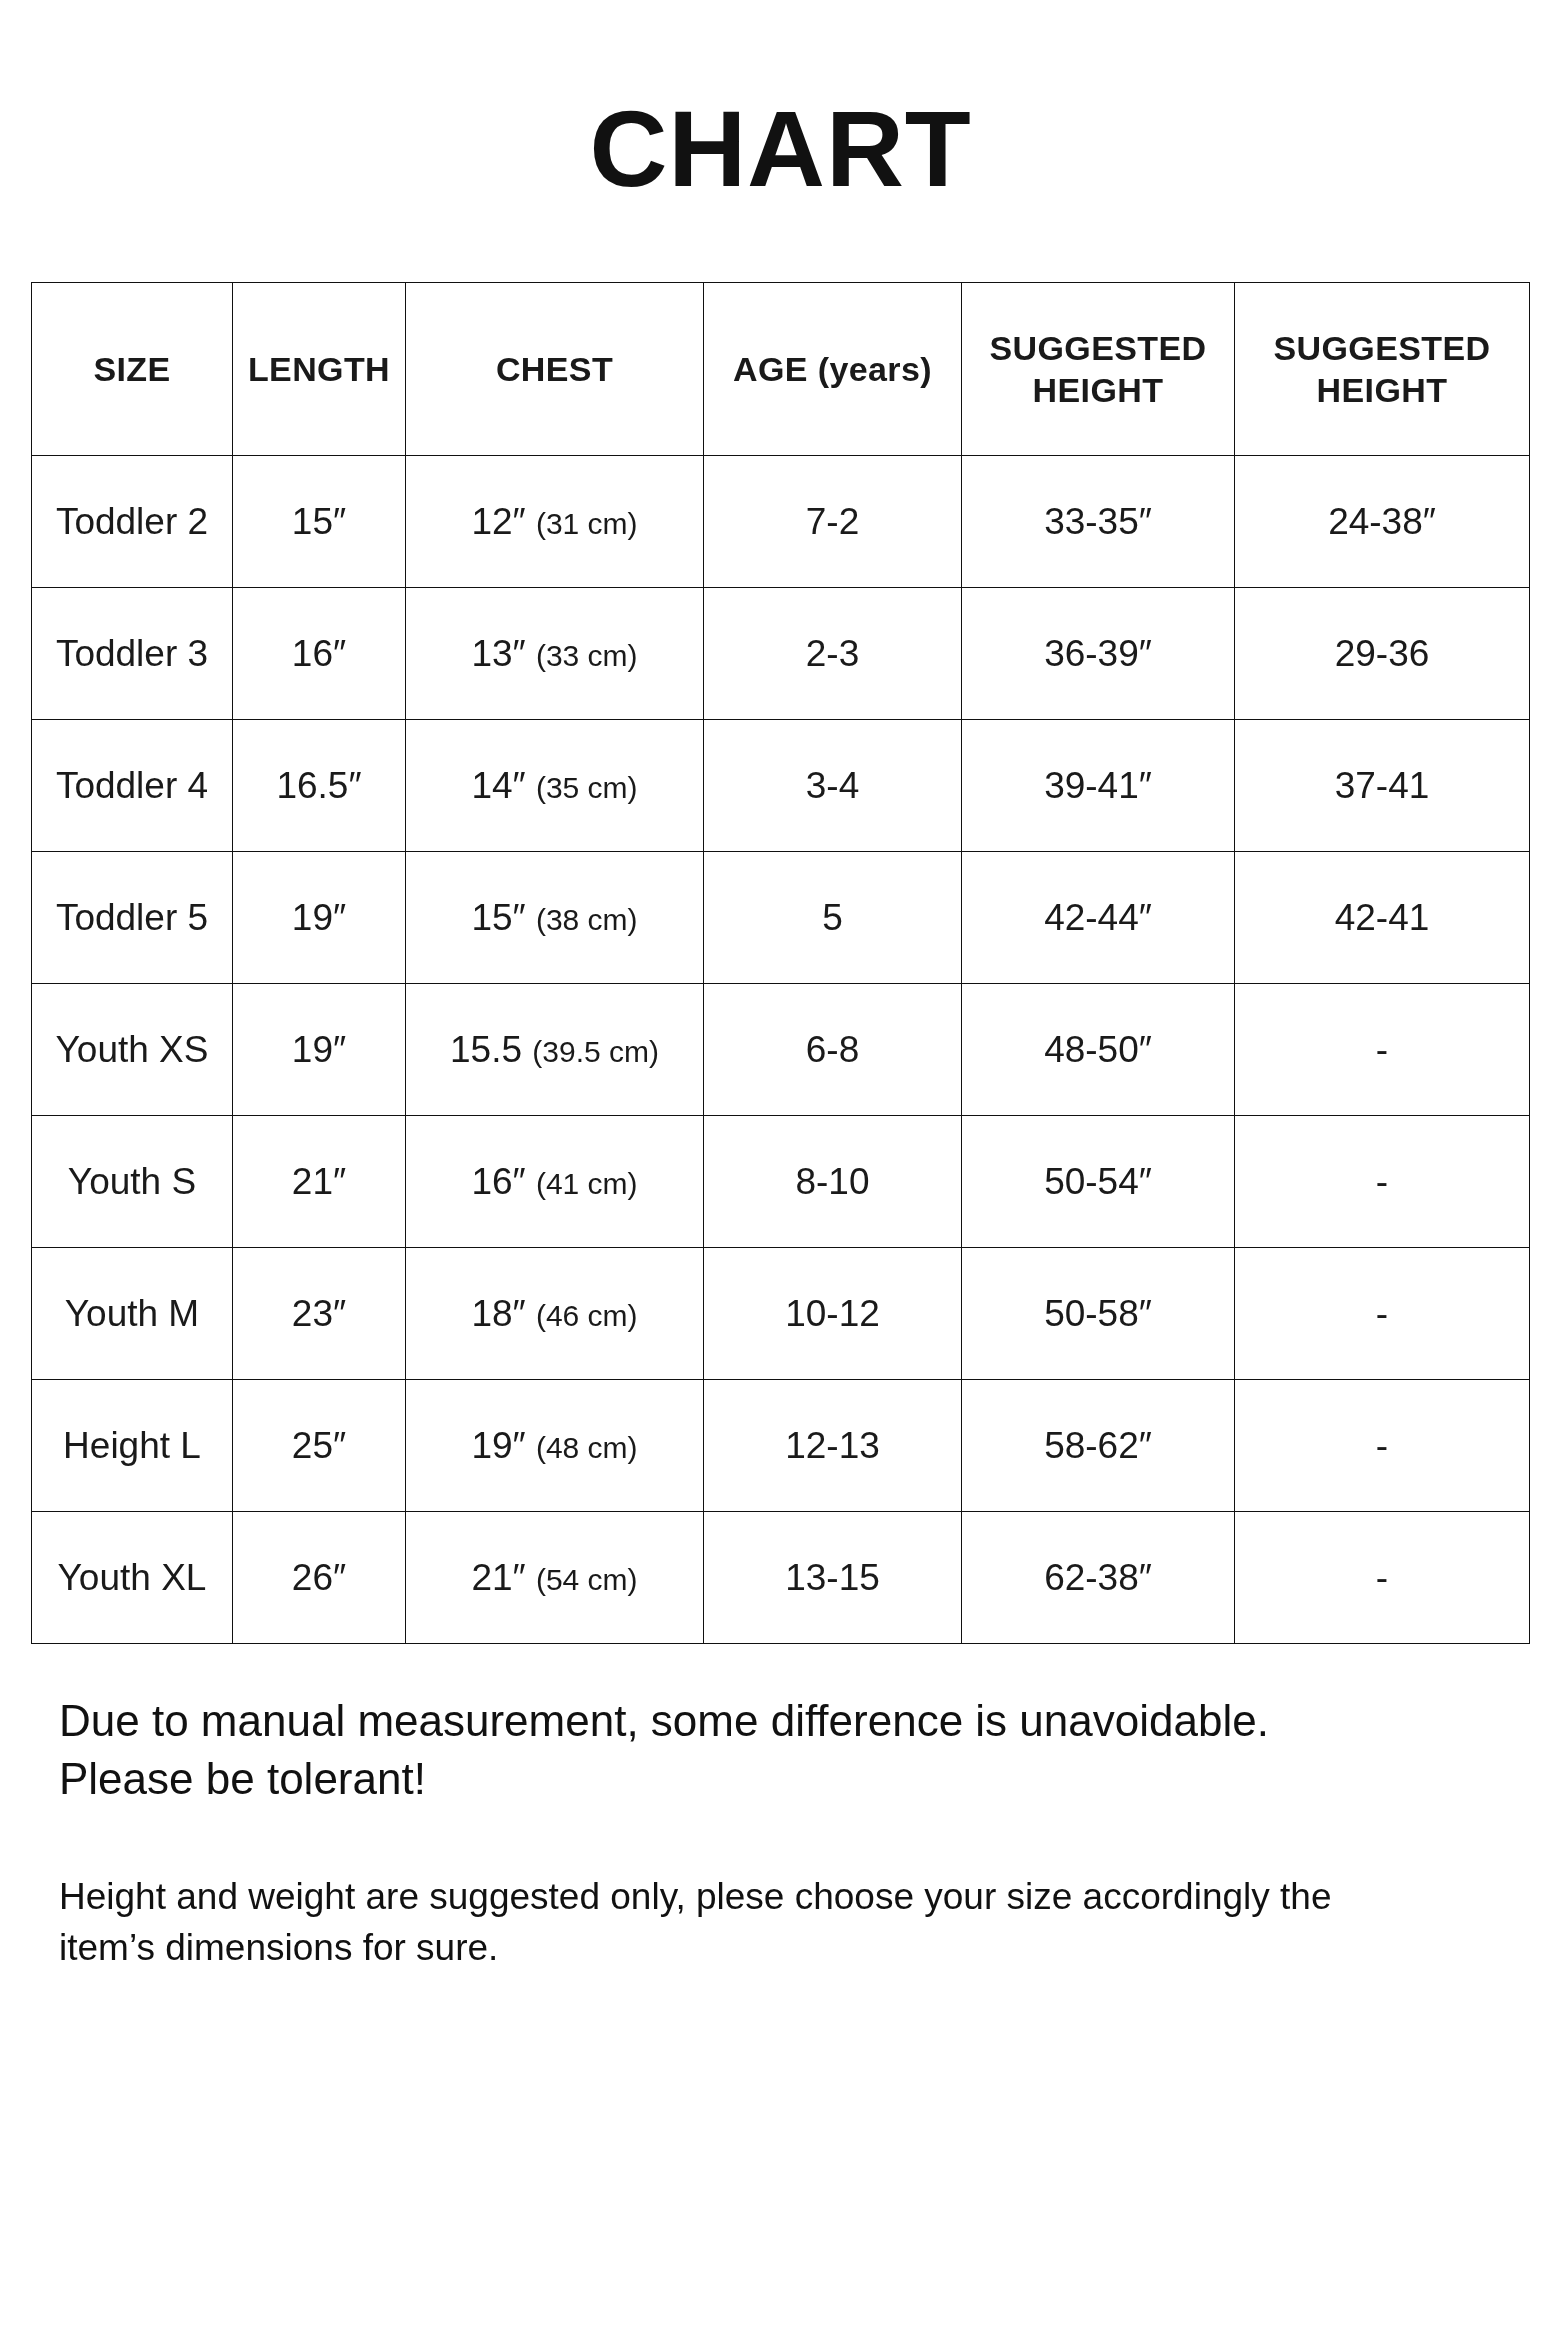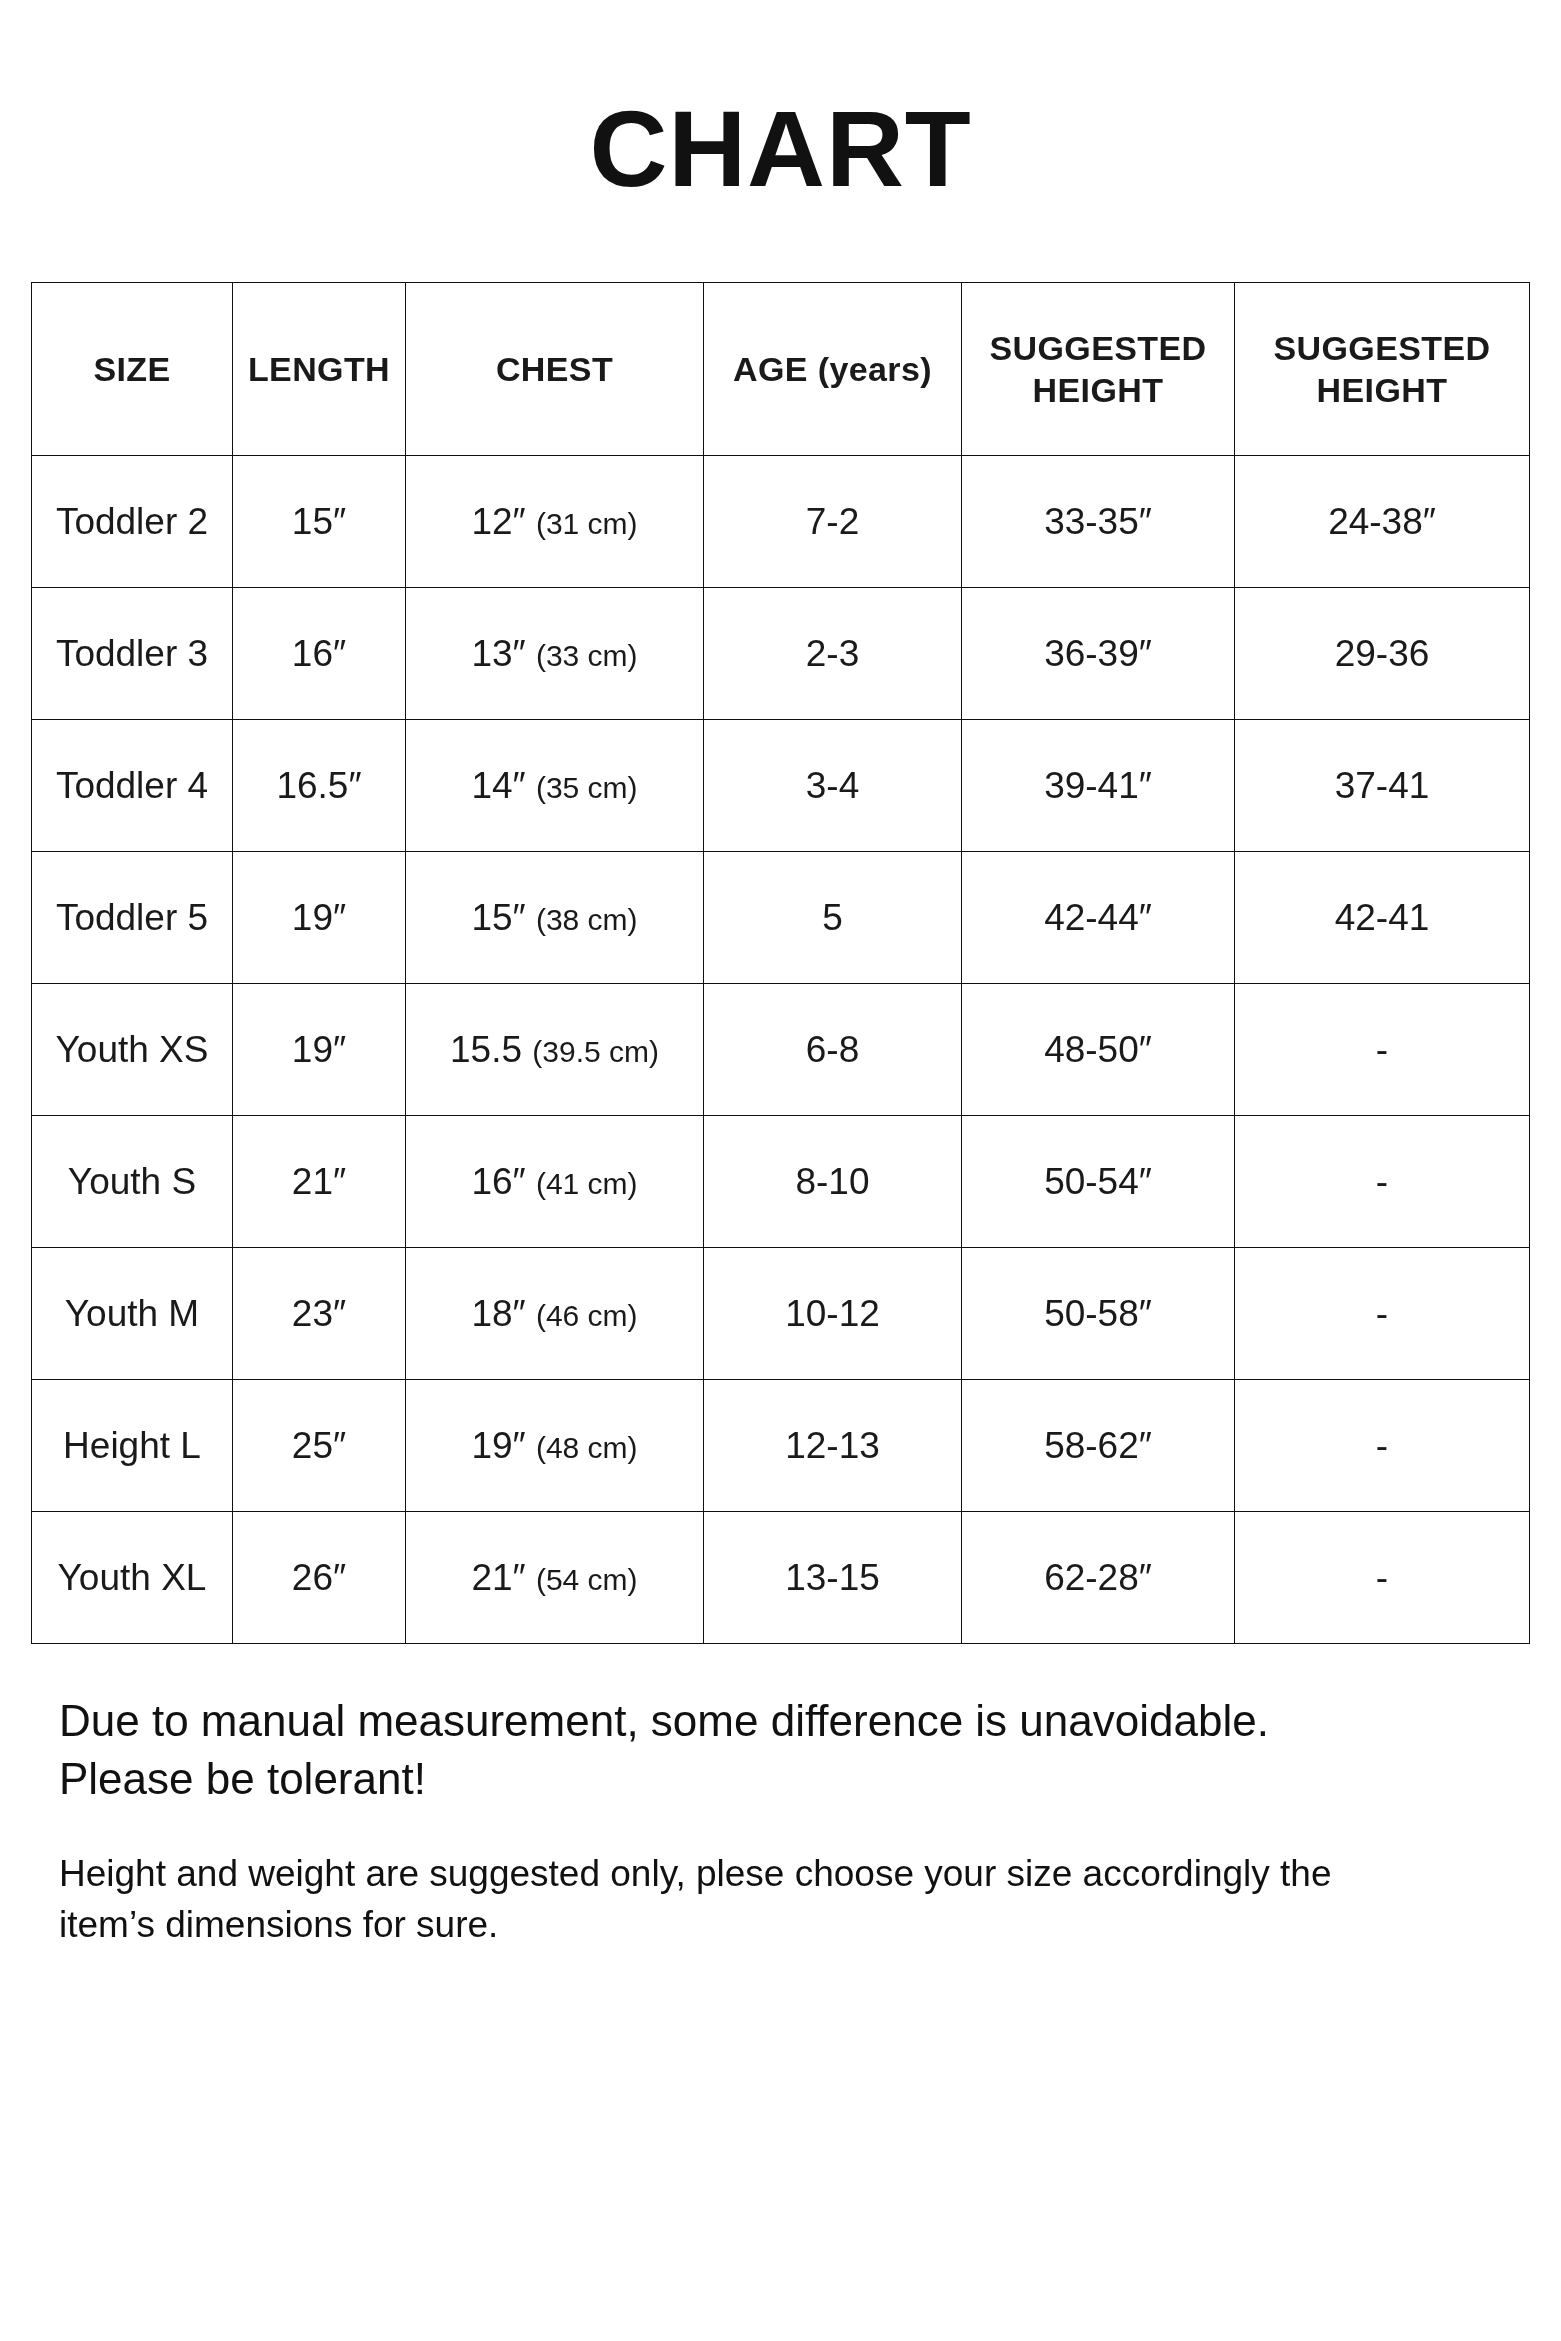--- a/index.html
+++ b/index.html
@@ -78,21 +78,21 @@
     margin: 48px 0 0 28px;
   }
   .note-bold {
     font-size: 44px;
     font-weight: 400;
     line-height: 1.32;
     max-width: 1327px;
     color: #111111;
   }
   .note-regular {
-    margin-top: 41px;
+    margin-top: 64px;
     font-size: 37px;
     font-weight: 400;
     line-height: 1.36;
     max-width: 1343px;
     color: #111111;
   }
 </style>
 </head>
 <body>
 
@@ -199,21 +199,21 @@
         <td>12-13</td>
         <td>58-62″</td>
         <td>-</td>
       </tr>
 
       <tr>
         <td class="cell-size">Youth XL</td>
         <td>26″</td>
         <td><span>21″</span> <span class="chest-cm">(54 cm)</span></td>
         <td>13-15</td>
-        <td>62-28″</td>
+        <td>62-38″</td>
         <td>-</td>
       </tr>
 
     </tbody>
   </table>
 
   <div class="notes">
     <div class="note-bold">Due to manual measurement, some difference is unavoidable. Please be tolerant!</div>
     <div class="note-regular">Height and weight are suggested only, plese choose your size accordingly the item’s dimensions for sure.</div>
   </div>

